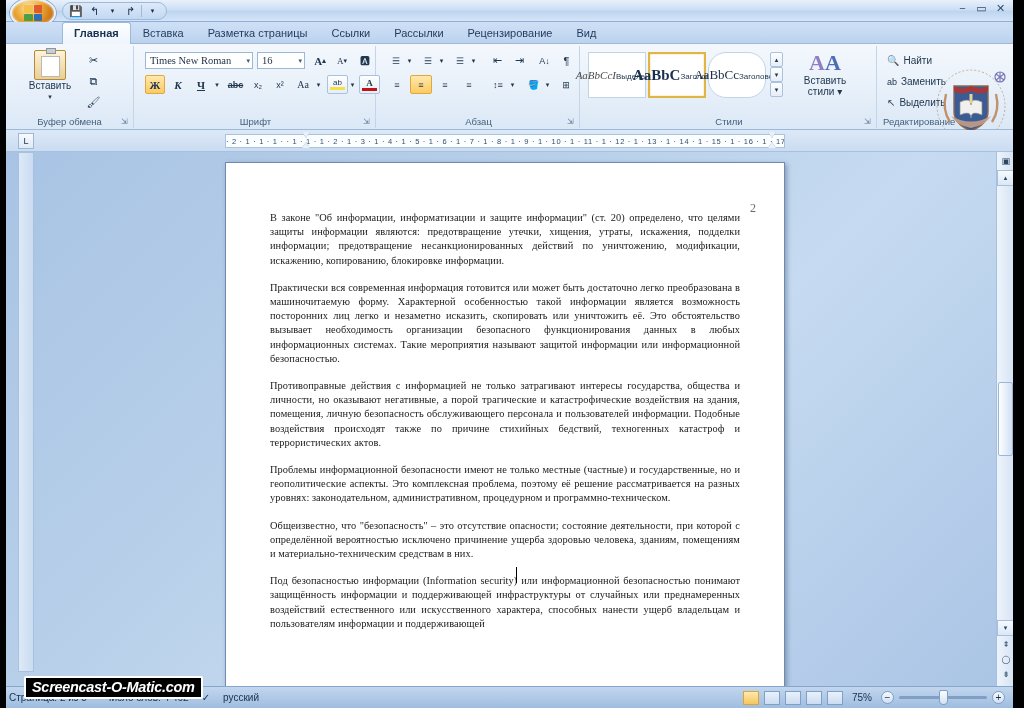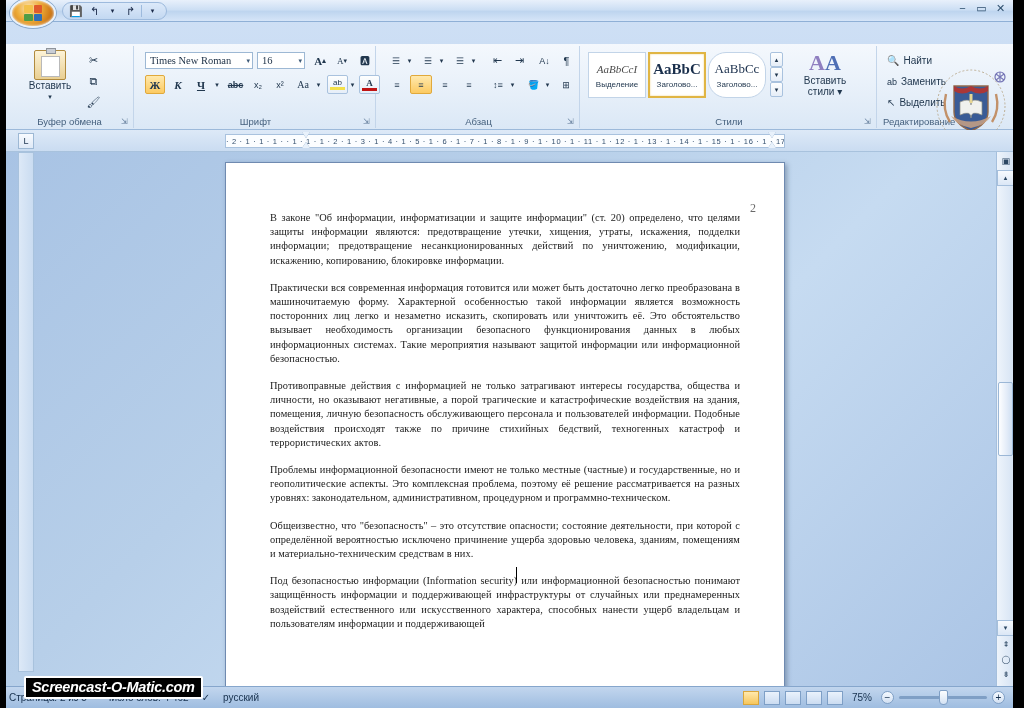--- a/index.html
+++ b/index.html
@@ -95,21 +95,21 @@
   .flat { background: transparent; border: 1px solid transparent; }
   .on { background: linear-gradient(180deg,#ffe9ad,#fcca62); border-color:#e0a93c; }
   .combo {
     background:#fff; border:1px solid #9db8d4; height:17px;
     display:flex; align-items:center; padding:0 2px 0 4px; font-size:10.5px; color:#1c2f45;
   }
   .combo .cv { flex:1; overflow:hidden; white-space:nowrap; font-family:"Liberation Serif",serif; }
   .combo .ca { font-size:7px; color:#3d5a78; padding-left:3px; }
   .style-item {
     width:58px; height:46px; background:#fff; border:1px solid #c2d4e8;
-    display:flex; flex-direction:column; align-items:center; justify-content:center;
+    display:flex; flex-direction:row; align-items:center; justify-content:center;
     font-family:"Liberation Serif",serif;
   }
   .style-item.sel { border:2px solid #e0b544; box-shadow:0 0 2px #f0d080 inset; }
   .style-preview { font-size:13px; color:#1a2f4c; line-height:16px; }
   .style-name { font-size:8px; color:#22384f; font-family:"Liberation Sans",sans-serif; margin-top:3px; white-space:nowrap; }
   .big-btn {
     display:flex; flex-direction:column; align-items:center; justify-content:flex-start;
     font-size:10px; color:#22384f; text-align:center; line-height:11px;
   }
   .edit-row { display:flex; align-items:center; gap:4px; font-size:10px; color:#22384f; height:17px; }
@@ -250,20 +250,31 @@
     <div class="orb">
       <div class="orb-glyph">
           <i></i>
           <i></i>
           <i></i>
           <i></i>
         </div>
     </div>
   </div>
 
+  <div class="tabbar">
+    <div class="tabs">
+      <div class="tab active">Главная</div>
+      <div class="tab">Вставка</div>
+      <div class="tab">Разметка страницы</div>
+      <div class="tab">Ссылки</div>
+      <div class="tab">Рассылки</div>
+      <div class="tab">Рецензирование</div>
+      <div class="tab">Вид</div>
+    </div>
+  </div>
 
   <div class="ribbon">
 
     <div class="group" style="left:6px; width:128px;">
       <div class="big-btn" style="position:absolute; left:16px; top:4px; width:56px;">
         <div style="width:32px;height:30px;border:1px solid #b08a3e;background:linear-gradient(180deg,#fdf3d7,#e9cf92);border-radius:2px;position:relative;">
           <div style="position:absolute;left:6px;top:5px;width:19px;height:21px;background:#fff;border:1px solid #b9b9b9;"></div>
           <div style="position:absolute;left:11px;top:-3px;width:10px;height:6px;background:#c9cdd4;border:1px solid #8e949c;"></div>
         </div>
         <span>Вставить</span>

